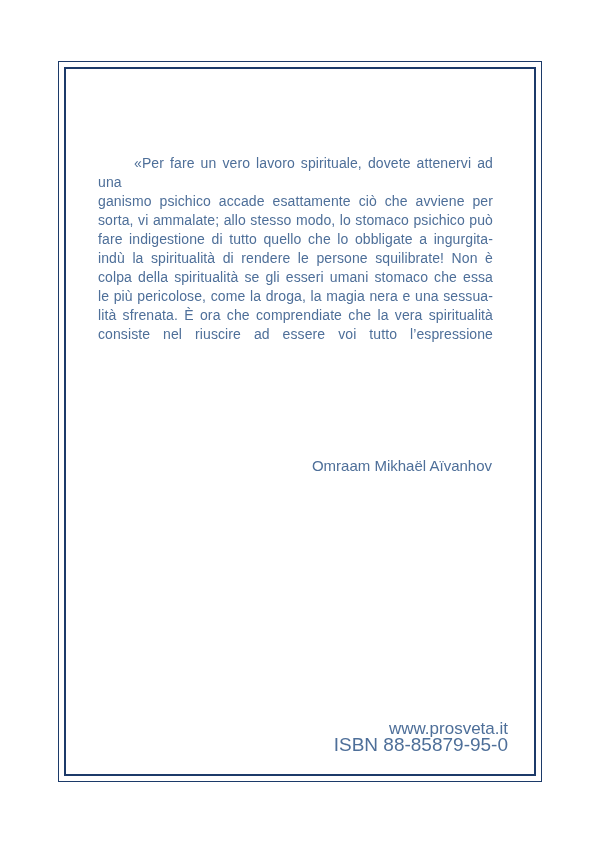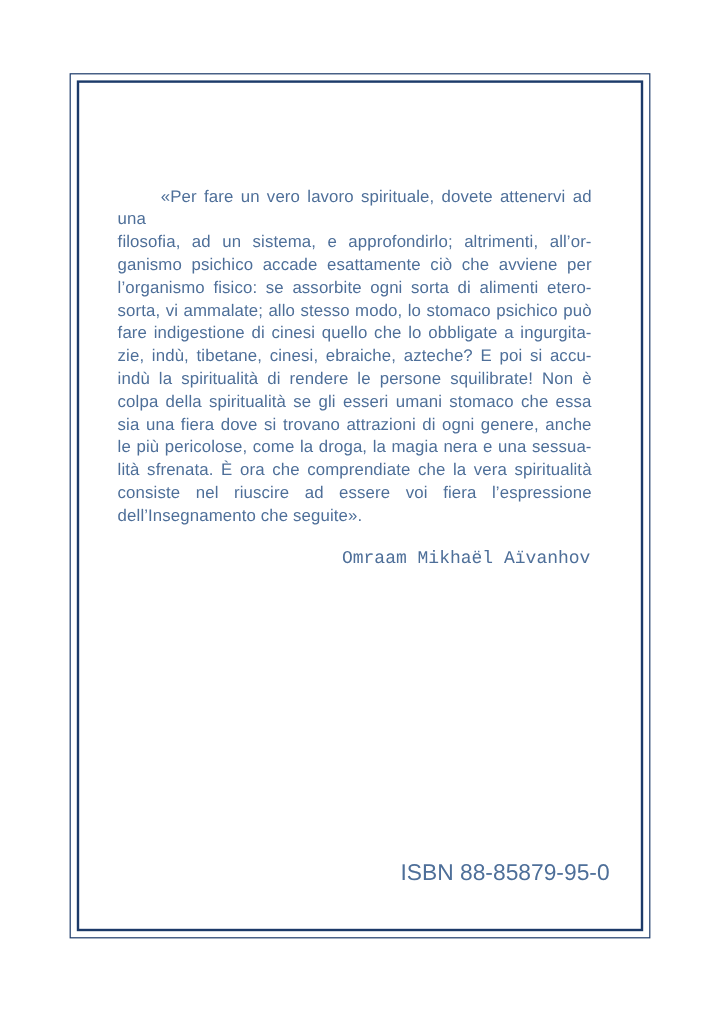--- a/index.html
+++ b/index.html
@@ -50,21 +50,20 @@
   .quote-line.first { text-indent: 36px; }
   .quote-line.last { text-align-last: left; }
   .author {
     position: absolute;
     left: 98px; top: 457px;
     width: 394px;
     text-align: right;
     color: var(--text);
     font-size: 15px;
     line-height: 18px;
-    font-family: Liberation Mono, monospace;
   }
   .footer {
     position: absolute;
     left: 98px; top: 720px;
     width: 410px;
     text-align: right;
     color: var(--text);
   }
   .website {
     font-size: 17px;
@@ -79,34 +78,30 @@
 <body>
 
 <div class="page">
 
   <div class="frame-outer">
     <div class="frame-inner"></div>
   </div>
 
   <div class="quote">
       <div class="quote-line first">«Per fare un vero lavoro spirituale, dovete attenervi ad una</div>
-      <div class="quote-line">filosofia, ad un sistema, e approfondirlo; altrimenti, all’or-</div>
       <div class="quote-line">ganismo psichico accade esattamente ciò che avviene per</div>
-      <div class="quote-line">l’organismo fisico: se assorbite ogni sorta di alimenti etero-</div>
       <div class="quote-line">sorta, vi ammalate; allo stesso modo, lo stomaco psichico può</div>
-      <div class="quote-line">fare indigestione di cinesi quello che lo obbligate a ingurgita-</div>
-      <div class="quote-line">zie, indù, tibetane, cinesi, ebraiche, azteche? E poi si accu-</div>
+      <div class="quote-line">fare indigestione di tutto quello che lo obbligate a ingurgita-</div>
       <div class="quote-line">indù la spiritualità di rendere le persone squilibrate! Non è</div>
       <div class="quote-line">colpa della spiritualità se gli esseri umani stomaco che essa</div>
-      <div class="quote-line">sia una fiera dove si trovano attrazioni di ogni genere, anche</div>
       <div class="quote-line">le più pericolose, come la droga, la magia nera e una sessua-</div>
       <div class="quote-line">lità sfrenata. È ora che comprendiate che la vera spiritualità</div>
-      <div class="quote-line">consiste nel riuscire ad essere voi fiera l’espressione</div>
-      <div class="quote-line last">dell’Insegnamento che seguite».</div>
+      <div class="quote-line">consiste nel riuscire ad essere voi tutto l’espressione</div>
     </div>
 
   <div class="author">Omraam Mikhaël Aïvanhov</div>
 
   <div class="footer">
+    <div class="website">www.prosveta.it</div>
     <div class="isbn">ISBN 88-85879-95-0</div>
   </div>
 
 </div>
 
 </body></html>

